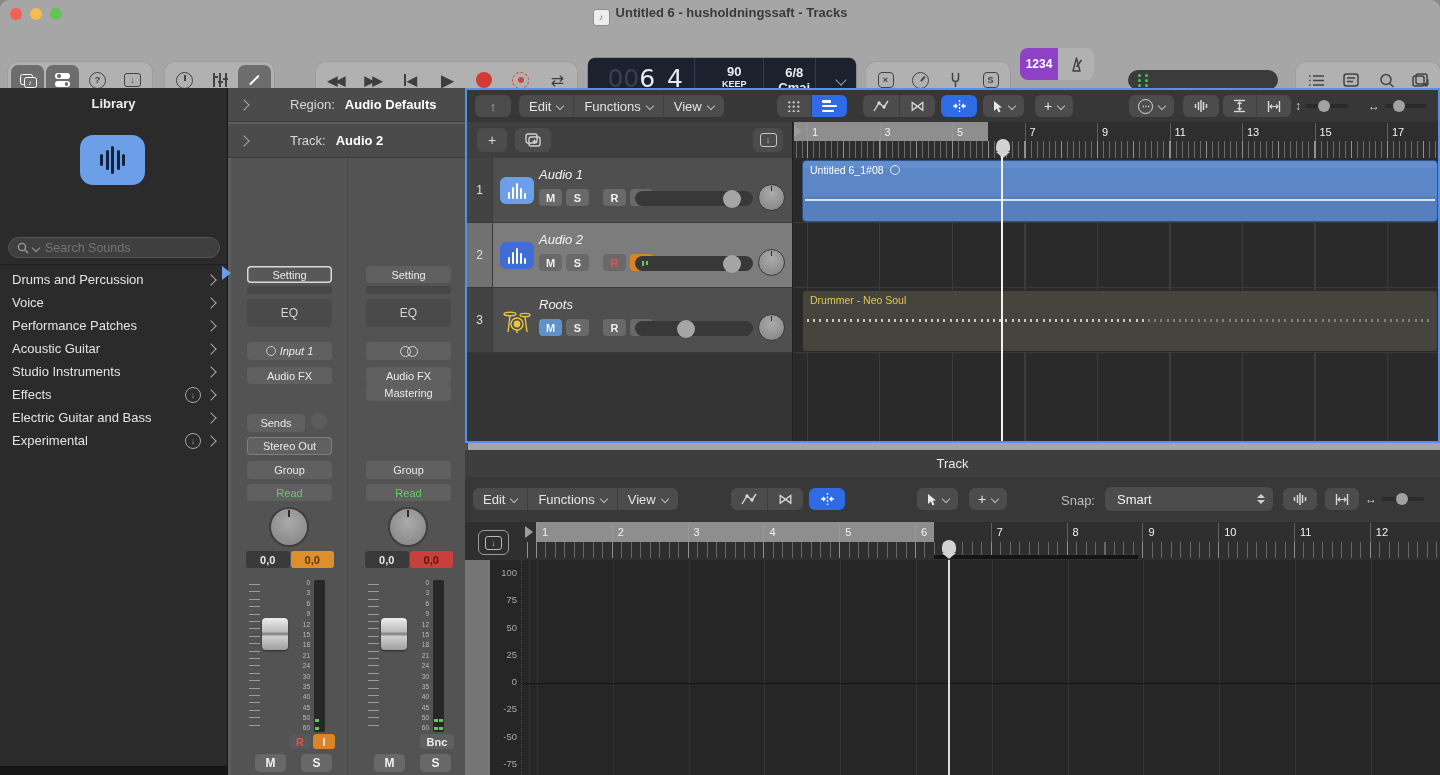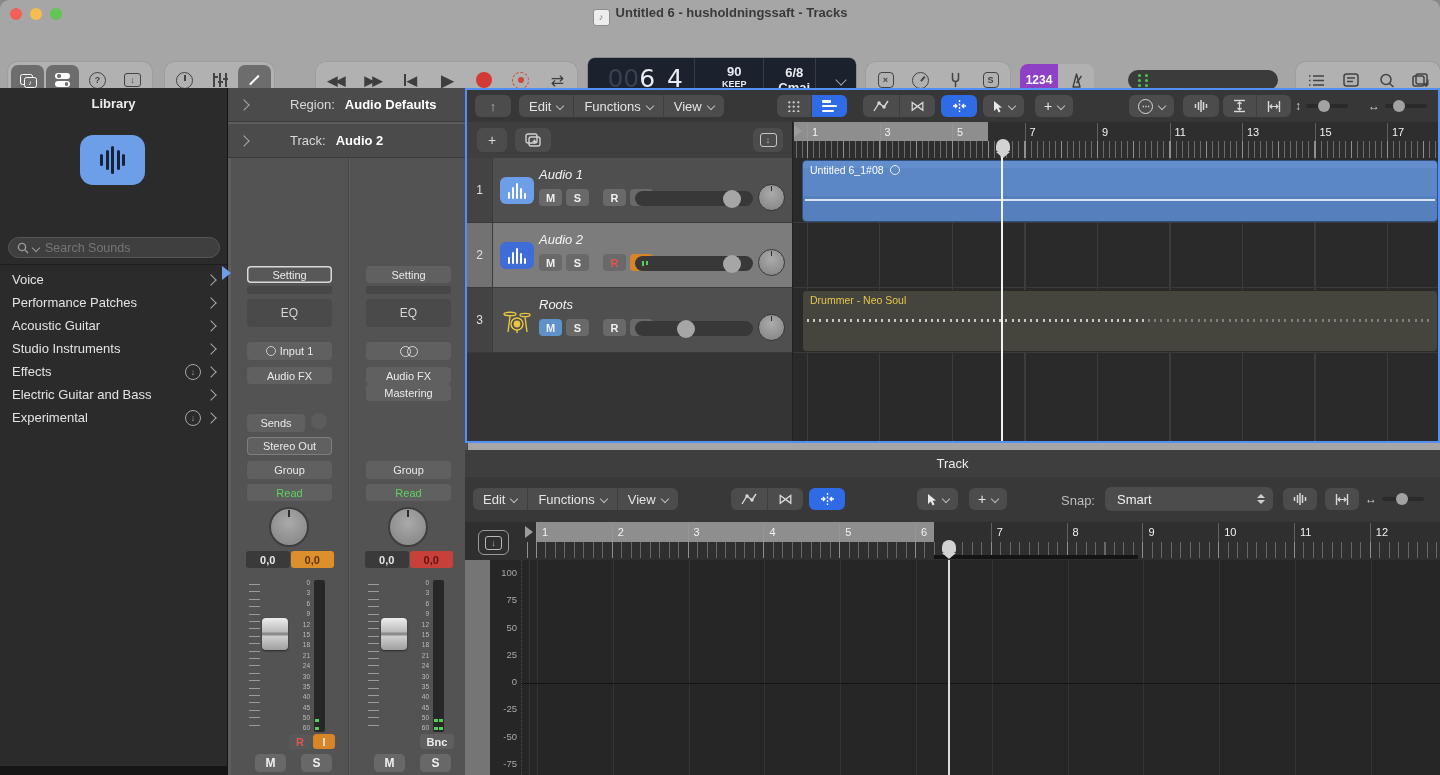--- a/index.html
+++ b/index.html
@@ -38,21 +38,21 @@
   
   .lcd{position:absolute;left:588px;top:30px;width:268px;height:44px;background:#1b212d;border-radius:7px;display:flex;color:#e9ecf2;box-shadow:0 0 0 .5px #6f6f6f;}
   .lcd-sec{display:flex;flex-direction:column;align-items:center;justify-content:center;border-right:1px solid #343b49;padding-left:10px;}
   .lcd-big{font-size:25px;line-height:25px;font-family:"DejaVu Sans",sans-serif;}
   .ghost{color:#39404e;}
   .lcd-lab{font-size:7px;color:#66707f;letter-spacing:.5px;margin-top:1px;}
   .chev{width:7px;height:7px;border-right:1.6px solid #9aa2ae;border-bottom:1.6px solid #9aa2ae;transform:rotate(45deg);display:inline-block;}
   .chev-sm{width:5px;height:5px;border-right:1.4px solid #bdbdbd;border-bottom:1.4px solid #bdbdbd;transform:rotate(45deg);display:inline-block;}
   .chevr{width:7px;height:7px;border-right:1.6px solid #a8a8a8;border-top:1.6px solid #a8a8a8;transform:rotate(45deg);display:inline-block;}
   
-  .countin{position:absolute;left:1020px;top:36px;height:32px;display:flex;}
+  .countin{position:absolute;left:1020px;top:20px;height:32px;display:flex;}
   .ci-purple{width:38px;background:#8f41c6;border-radius:8px 0 0 8px;color:#fff;font-size:12px;font-weight:bold;display:flex;align-items:center;justify-content:center;}
   .ci-metro{width:36px;background:#b1b1b1;border-radius:0 8px 8px 0;display:flex;align-items:center;justify-content:center;}
   .meterbar{position:absolute;left:1128px;top:42px;width:140px;height:20px;background:#3b3b3b;border-radius:10px;display:flex;align-items:center;padding-left:10px;gap:4px;}
   .dotcol{display:flex;flex-direction:column;gap:2px;}
   .dotcol i{width:3px;height:3px;border-radius:50%;background:#47c94e;}
   
   .library{position:absolute;left:0;top:88px;width:228px;height:687px;background:#2b2b2b;border-right:1px solid #161616;box-sizing:border-box;}
   .lib-title{position:absolute;top:8px;width:100%;text-align:center;font-size:13px;font-weight:bold;color:#ececec;}
   .lib-icon{position:absolute;left:80px;top:47px;width:65px;height:50px;background:#6d9ee8;border-radius:13px;display:flex;align-items:center;justify-content:center;gap:2.5px;}
   .lib-icon i{display:block;width:3px;background:#14233c;border-radius:2px;}
@@ -378,20 +378,24 @@
       <svg width="12" height="12" viewBox="0 0 12 12">
           <circle cx="5" cy="5" r="3.6" fill="none" stroke="#9a9a9a" stroke-width="1.4"></circle>
           <line x1="7.8" y1="7.8" x2="11" y2="11" stroke="#9a9a9a" stroke-width="1.4"></line>
         </svg>
       <span class="chev-sm" style="border-color:#9a9a9a;"></span>
       <input placeholder="Search Sounds" style="">
     </div>
     <div class="lib-div"></div>
     <div class="lib-list">
       <div class="lib-item">
+          <span class="lbl">Drums and Percussion</span>
+          <span class="chevr"></span>
+        </div>
+      <div class="lib-item">
           <span class="lbl">Voice</span>
           <span class="chevr"></span>
         </div>
       <div class="lib-item">
           <span class="lbl">Performance Patches</span>
           <span class="chevr"></span>
         </div>
       <div class="lib-item">
           <span class="lbl">Acoustic Guitar</span>
           <span class="chevr"></span>
@@ -428,21 +432,21 @@
     <div class="insp-h" style="top:36px;">
       <span class="chevr"></span>
       <span class="lab">Track:</span>
       <span class="val">Audio 2</span>
     </div>
 
     <div class="strip s1">
       <div class="sbtn sel" style="top:108px;">Setting</div>
       <div class="minibar" style="top:128px;"></div>
       <div class="sbtn eq" style="top:141px;">EQ</div>
-      <div class="sbtn" style="top:184px;height:18px;">
+      <div class="sbtn" style="top:184px;height:18px;font-style:italic;">
           <span class="ringsm"></span>
           <span>Input 1</span>
         </div>
       <div class="sbtn" style="top:209px;">Audio FX</div>
       <div class="sbtn" style="top:256px;width:58px;height:18px;">Sends</div>
       <div style="position:absolute;left:80px;top:255px;width:16px;height:16px;border-radius:50%;background:#5c5c5c;"></div>
       <div class="sbtn" style="top:279px;height:18px;box-shadow:inset 0 0 0 1px #7e7e7e;">Stereo Out</div>
       <div class="sbtn" style="top:303px;height:18px;">Group</div>
       <div class="sbtn" style="top:326px;color:#5ed35e;">Read</div>
       <div class="knob" style="top:349px;">

